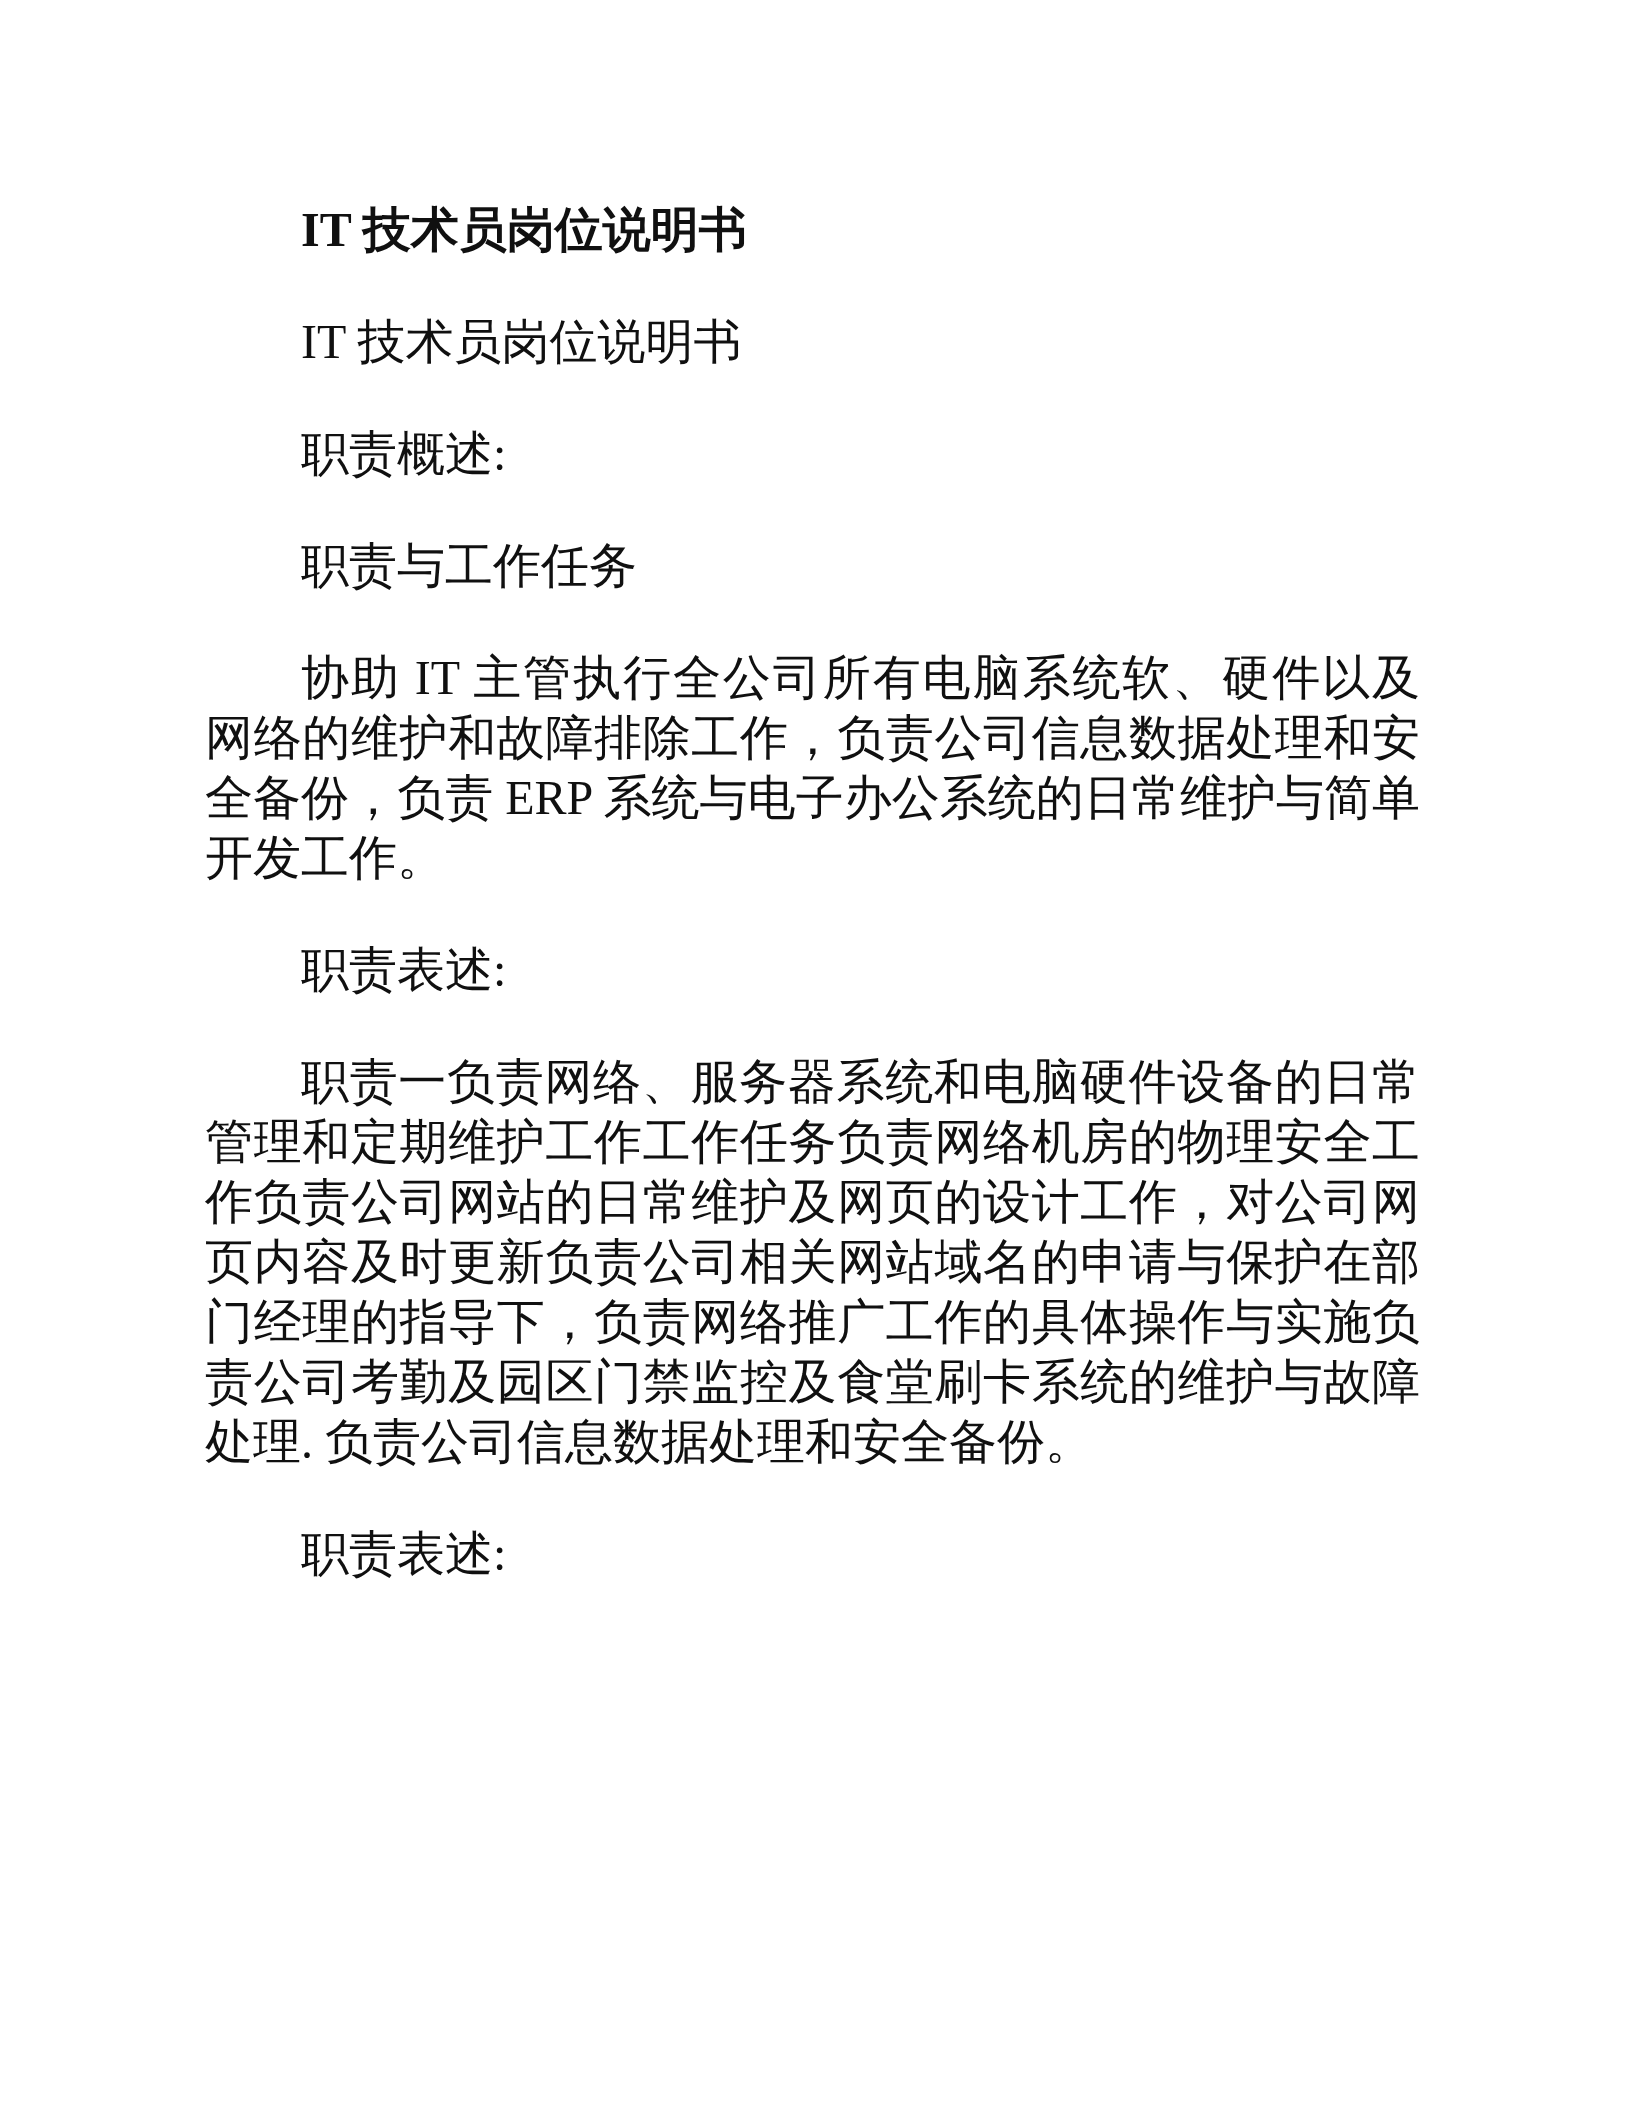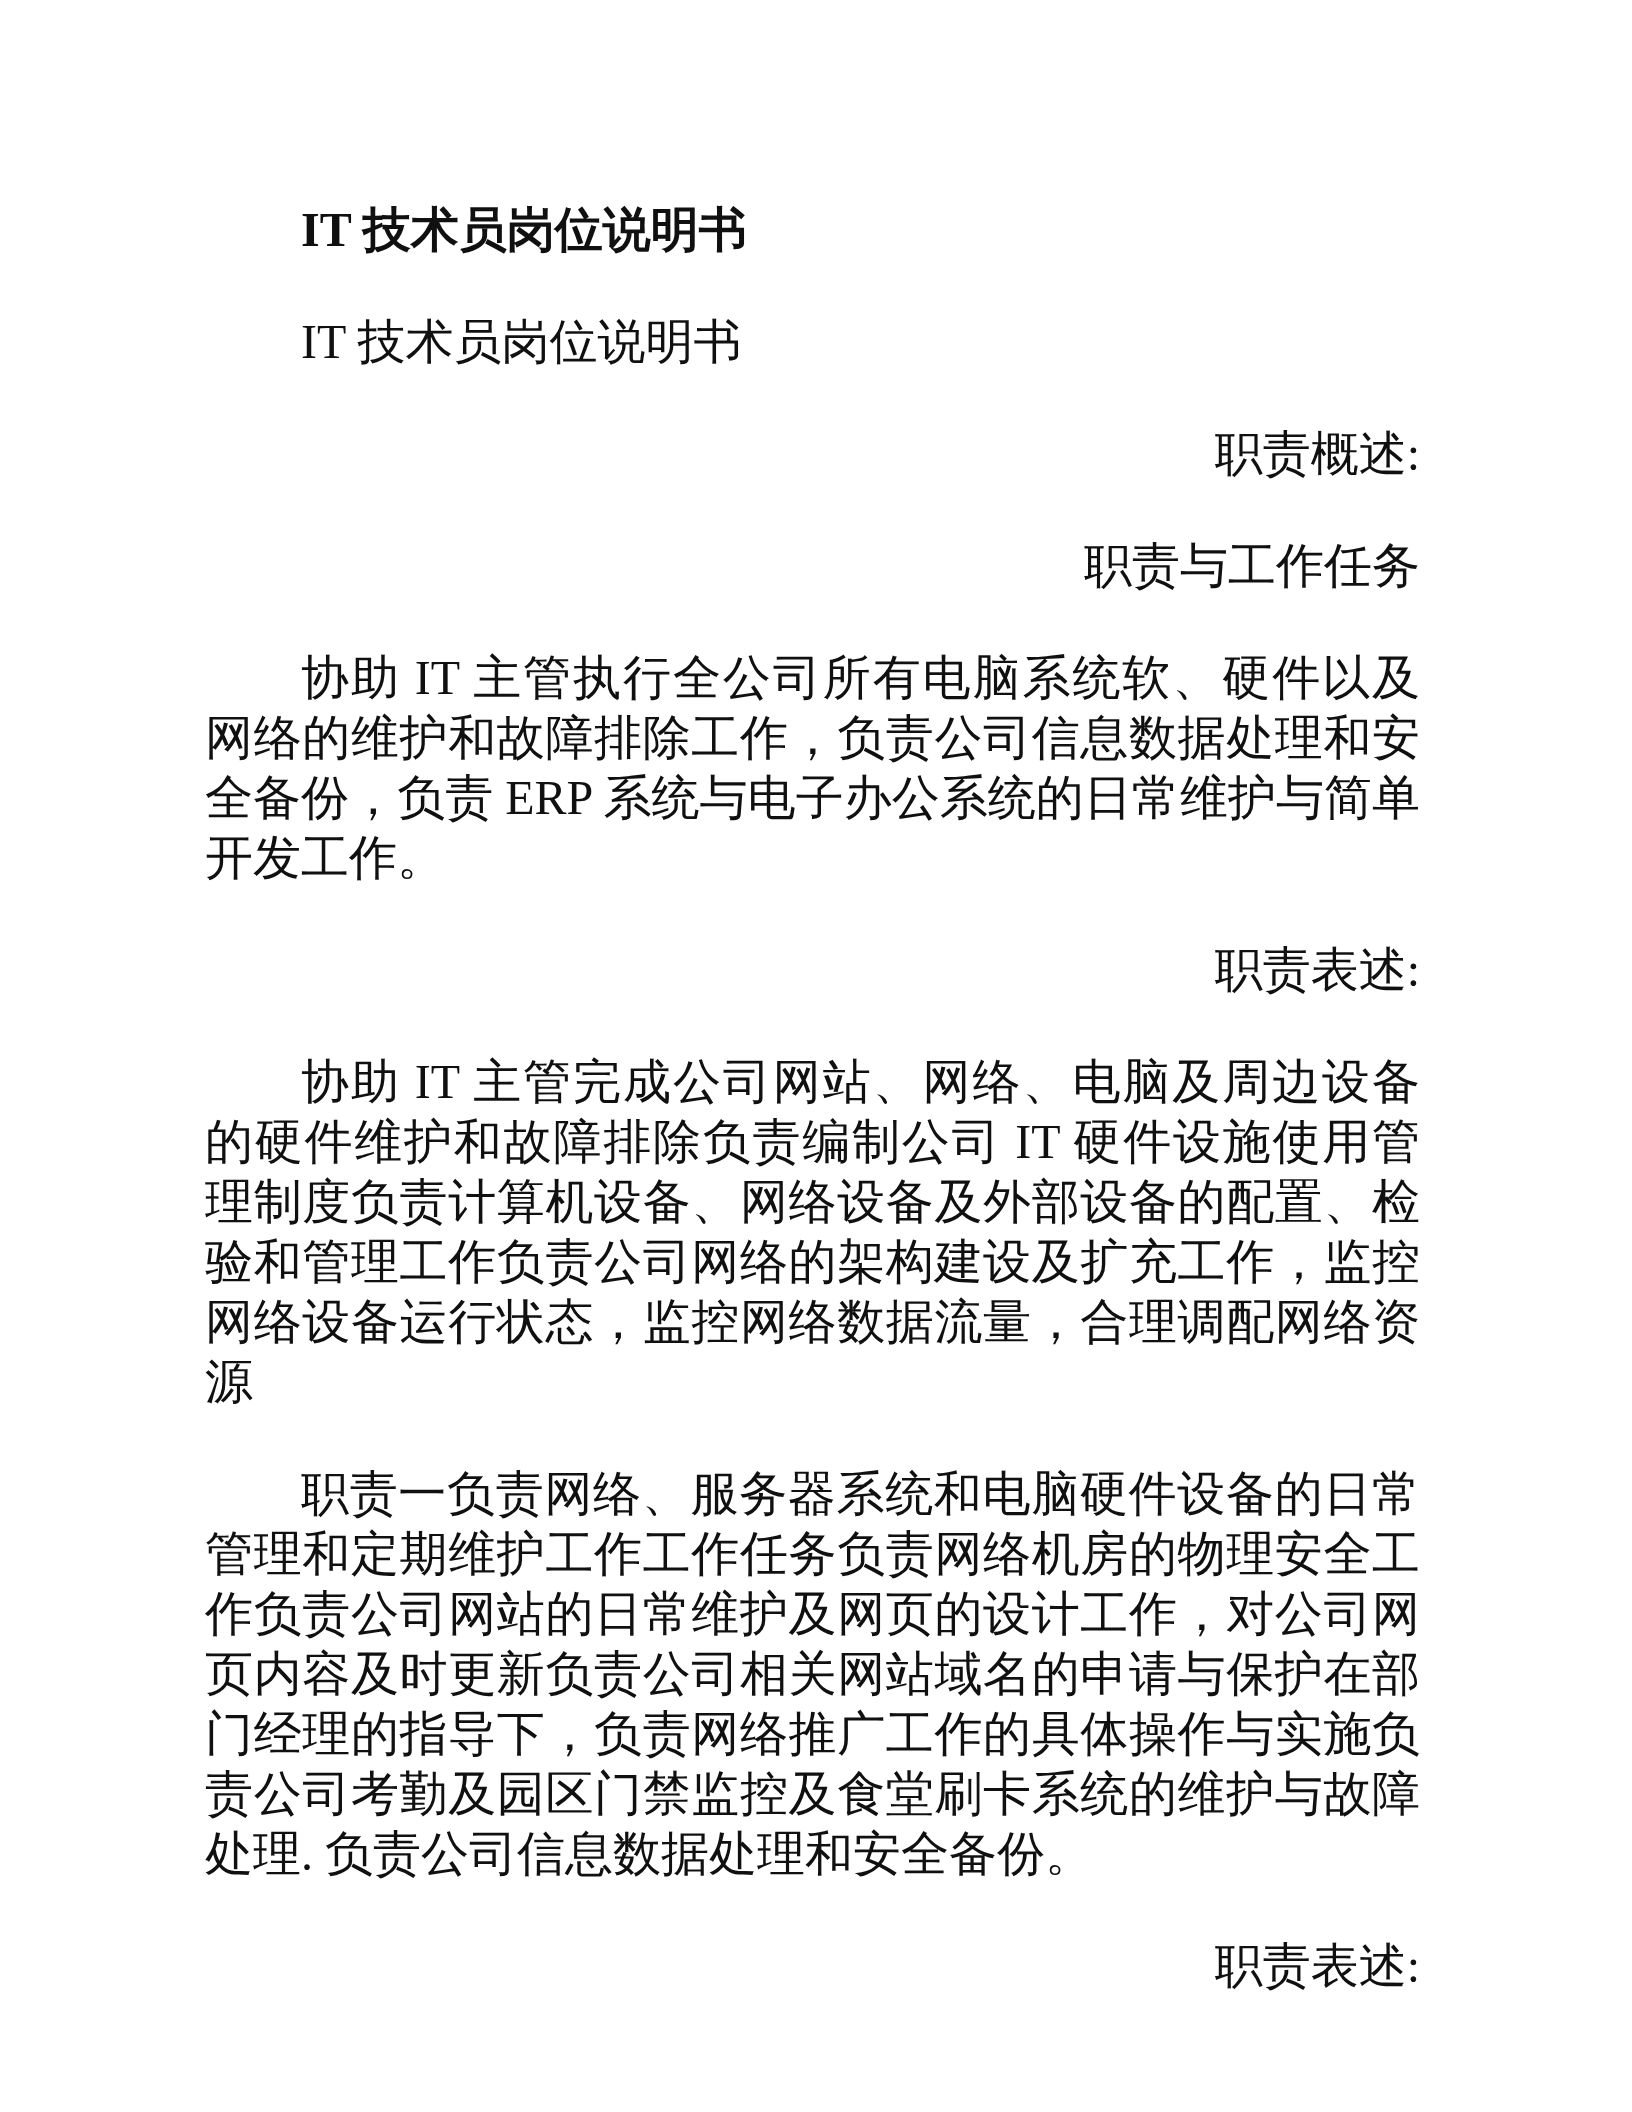--- a/index.html
+++ b/index.html
@@ -22,21 +22,21 @@
       font-size: 48px;
       line-height: 60px;
       margin: 0 0 52px 0;
       text-indent: 2em;
       white-space: normal;
     }
     .doc-title-bold {
       font-weight: bold;
     }
     .doc-heading {
-      text-align: right;
+      text-align: left;
       margin-top: 37px;
     }
     .doc-paragraph {
       text-align: justify;
       text-justify: inter-ideograph;
     }
   </style>
 </head>
 <body>
 
@@ -46,18 +46,17 @@
   <div class="doc-block doc-title">IT 技术员岗位说明书</div>
 
   <div class="doc-block doc-heading">职责概述:</div>
 
   <div class="doc-block doc-heading">职责与工作任务</div>
 
   <div class="doc-block doc-paragraph">协助 IT 主管执行全公司所有电脑系统软、硬件以及网络的维护和故障排除工作，负责公司信息数据处理和安全备份，负责 ERP 系统与电子办公系统的日常维护与简单开发工作。</div>
 
   <div class="doc-block doc-heading">职责表述:</div>
 
-  <div class="doc-block doc-paragraph">协助 IT 主管完成公司网站、网络、电脑及周边设备的硬件维护和故障排除负责编制公司 IT 硬件设施使用管理制度负责计算机设备、网络设备及外部设备的配置、检验和管理工作负责公司网络的架构建设及扩充工作，监控网络设备运行状态，监控网络数据流量，合理调配网络资源</div>
 
   <div class="doc-block doc-paragraph">职责一负责网络、服务器系统和电脑硬件设备的日常管理和定期维护工作工作任务负责网络机房的物理安全工作负责公司网站的日常维护及网页的设计工作，对公司网页内容及时更新负责公司相关网站域名的申请与保护在部门经理的指导下，负责网络推广工作的具体操作与实施负责公司考勤及园区门禁监控及食堂刷卡系统的维护与故障处理. 负责公司信息数据处理和安全备份。</div>
 
   <div class="doc-block doc-heading">职责表述:</div>
 </div>
 
 </body></html>

